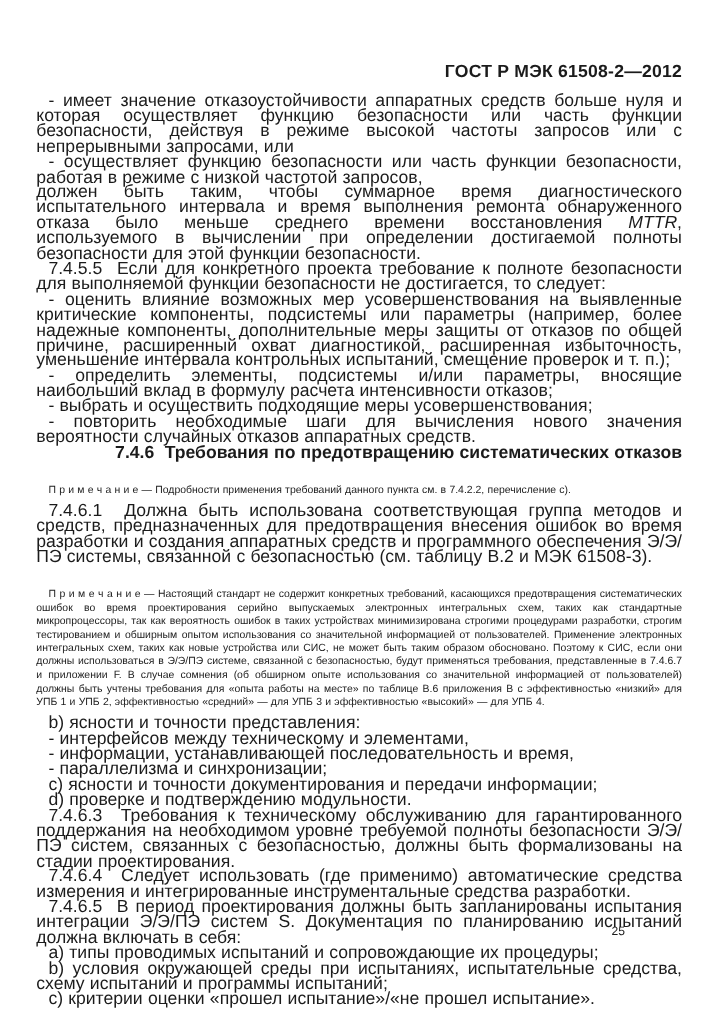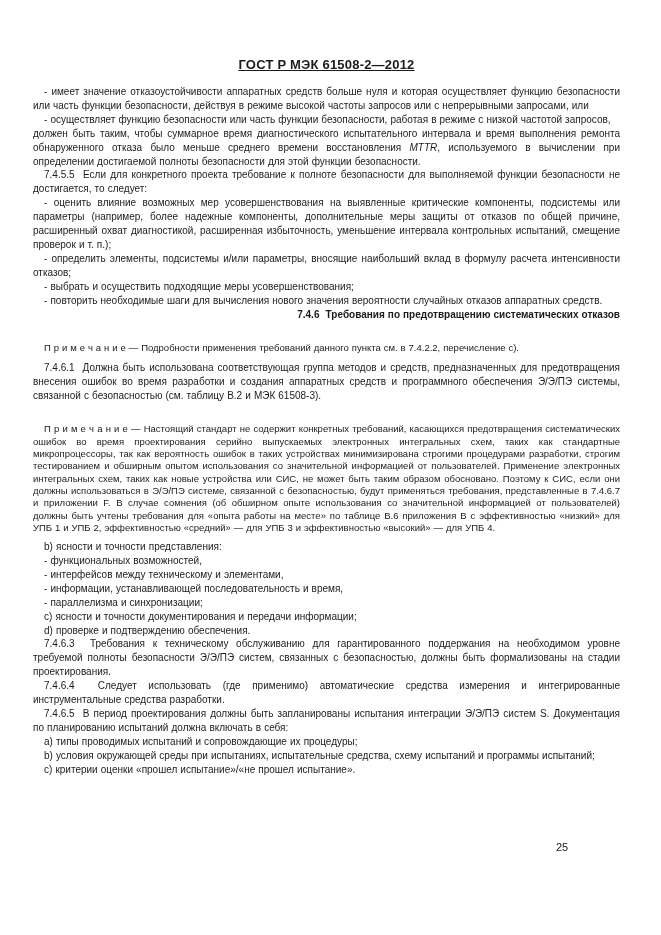--- a/index.html
+++ b/index.html
@@ -11,36 +11,35 @@
     overflow: hidden;
     font-family: "Liberation Sans", sans-serif;
     color: #1b1b1b;
     box-sizing: border-box;
   }
   .running-header {
     position: absolute;
     top: 57px;
     left: 33px;
     right: 41px;
-    text-align: center;
+    text-align: right;
     font-weight: bold;
-    font-size: 13px;
+    font-size: 16px;
     letter-spacing: 0.2px;
     white-space: nowrap;
-    text-decoration: underline;
   }
   .content {
     position: absolute;
     top: 85px;
     left: 33px;
     width: 587px;
   }
   .para {
     margin: 0;
-    font-size: 10px;
+    font-size: 16px;
     line-height: 13.9px;
     text-align: justify;
     word-spacing: 0.3px;
   }
   .item  { text-indent: 11px; }
   .plain { text-indent: 0; }
   .heading {
     font-weight: bold;
     text-indent: 11px;
     text-align: right;
@@ -72,26 +71,25 @@
       <p class="para item"><span>7.4.5.5&nbsp; Если для конкретного проекта требование к полноте безопасности для выполняемой функции безопасности не достигается, то следует:</span></p>
       <p class="para item"><span>- оценить влияние возможных мер усовершенствования на выявленные критические компоненты, подсистемы или параметры (например, более надежные компоненты, дополнительные меры защиты от отказов по общей причине, расширенный охват диагностикой, расширенная избыточность, уменьшение интервала контрольных испытаний, смещение проверок и т. п.);</span></p>
       <p class="para item"><span>- определить элементы, подсистемы и/или параметры, вносящие наибольший вклад в формулу расчета интенсивности отказов;</span></p>
       <p class="para item"><span>- выбрать и осуществить подходящие меры усовершенствования;</span></p>
       <p class="para item"><span>- повторить необходимые шаги для вычисления нового значения вероятности случайных отказов аппаратных средств.</span></p>
       <p class="para heading"><span>7.4.6&nbsp; Требования по предотвращению систематических отказов</span></p>
       <p class="para note"><span>П р и м е ч а н и е — Подробности применения требований данного пункта см. в 7.4.2.2, перечисление с).</span></p>
       <p class="para item"><span>7.4.6.1&nbsp; Должна быть использована соответствующая группа методов и средств, предназначенных для предотвращения внесения ошибок во время разработки и создания аппаратных средств и программного обеспечения Э/Э/ПЭ системы, связанной с безопасностью (см. таблицу В.2 и МЭК 61508-3).</span></p>
       <p class="para note"><span>П р и м е ч а н и е — Настоящий стандарт не содержит конкретных требований, касающихся предотвращения систематических ошибок во время проектирования серийно выпускаемых электронных интегральных схем, таких как стандартные микропроцессоры, так как вероятность ошибок в таких устройствах минимизирована строгими процедурами разработки, строгим тестированием и обширным опытом использования со значительной информацией от пользователей. Применение электронных интегральных схем, таких как новые устройства или СИС, не может быть таким образом обосновано. Поэтому к СИС, если они должны использоваться в Э/Э/ПЭ системе, связанной с безопасностью, будут применяться требования, представленные в 7.4.6.7 и приложении F. В случае сомнения (об обширном опыте использования со значительной информацией от пользователей) должны быть учтены требования для «опыта работы на месте» по таблице В.6 приложения В с эффективностью «низкий» для УПБ 1 и УПБ 2, эффективностью «средний» — для УПБ 3 и эффективностью «высокий» — для УПБ 4.</span></p>
       <p class="para item"><span>b) ясности и точности представления:</span></p>
-      <p class="para item"><span>- функциональных возможностей,</span></p>
       <p class="para item"><span>- интерфейсов между техническому и элементами,</span></p>
       <p class="para item"><span>- информации, устанавливающей последовательность и время,</span></p>
       <p class="para item"><span>- параллелизма и синхронизации;</span></p>
       <p class="para item"><span>c) ясности и точности документирования и передачи информации;</span></p>
-      <p class="para item"><span>d) проверке и подтверждению обеспечения.</span></p>
+      <p class="para item"><span>d) проверке и подтверждению модульности.</span></p>
       <p class="para item"><span>7.4.6.3&nbsp; Требования к техническому обслуживанию для гарантированного поддержания на необходимом уровне требуемой полноты безопасности Э/Э/ПЭ систем, связанных с безопасностью, должны быть формализованы на стадии проектирования.</span></p>
       <p class="para item"><span>7.4.6.4&nbsp; Следует использовать (где применимо) автоматические средства измерения и интегрированные инструментальные средства разработки.</span></p>
       <p class="para item"><span>7.4.6.5&nbsp; В период проектирования должны быть запланированы испытания интеграции Э/Э/ПЭ систем S. Документация по планированию испытаний должна включать в себя:</span></p>
       <p class="para item"><span>a) типы проводимых испытаний и сопровождающие их процедуры;</span></p>
       <p class="para item"><span>b) условия окружающей среды при испытаниях, испытательные средства, схему испытаний и программы испытаний;</span></p>
       <p class="para item"><span>c) критерии оценки «прошел испытание»/«не прошел испытание».</span></p>
     </div>
 
   <div class="page-number">25</div>
 </div>

